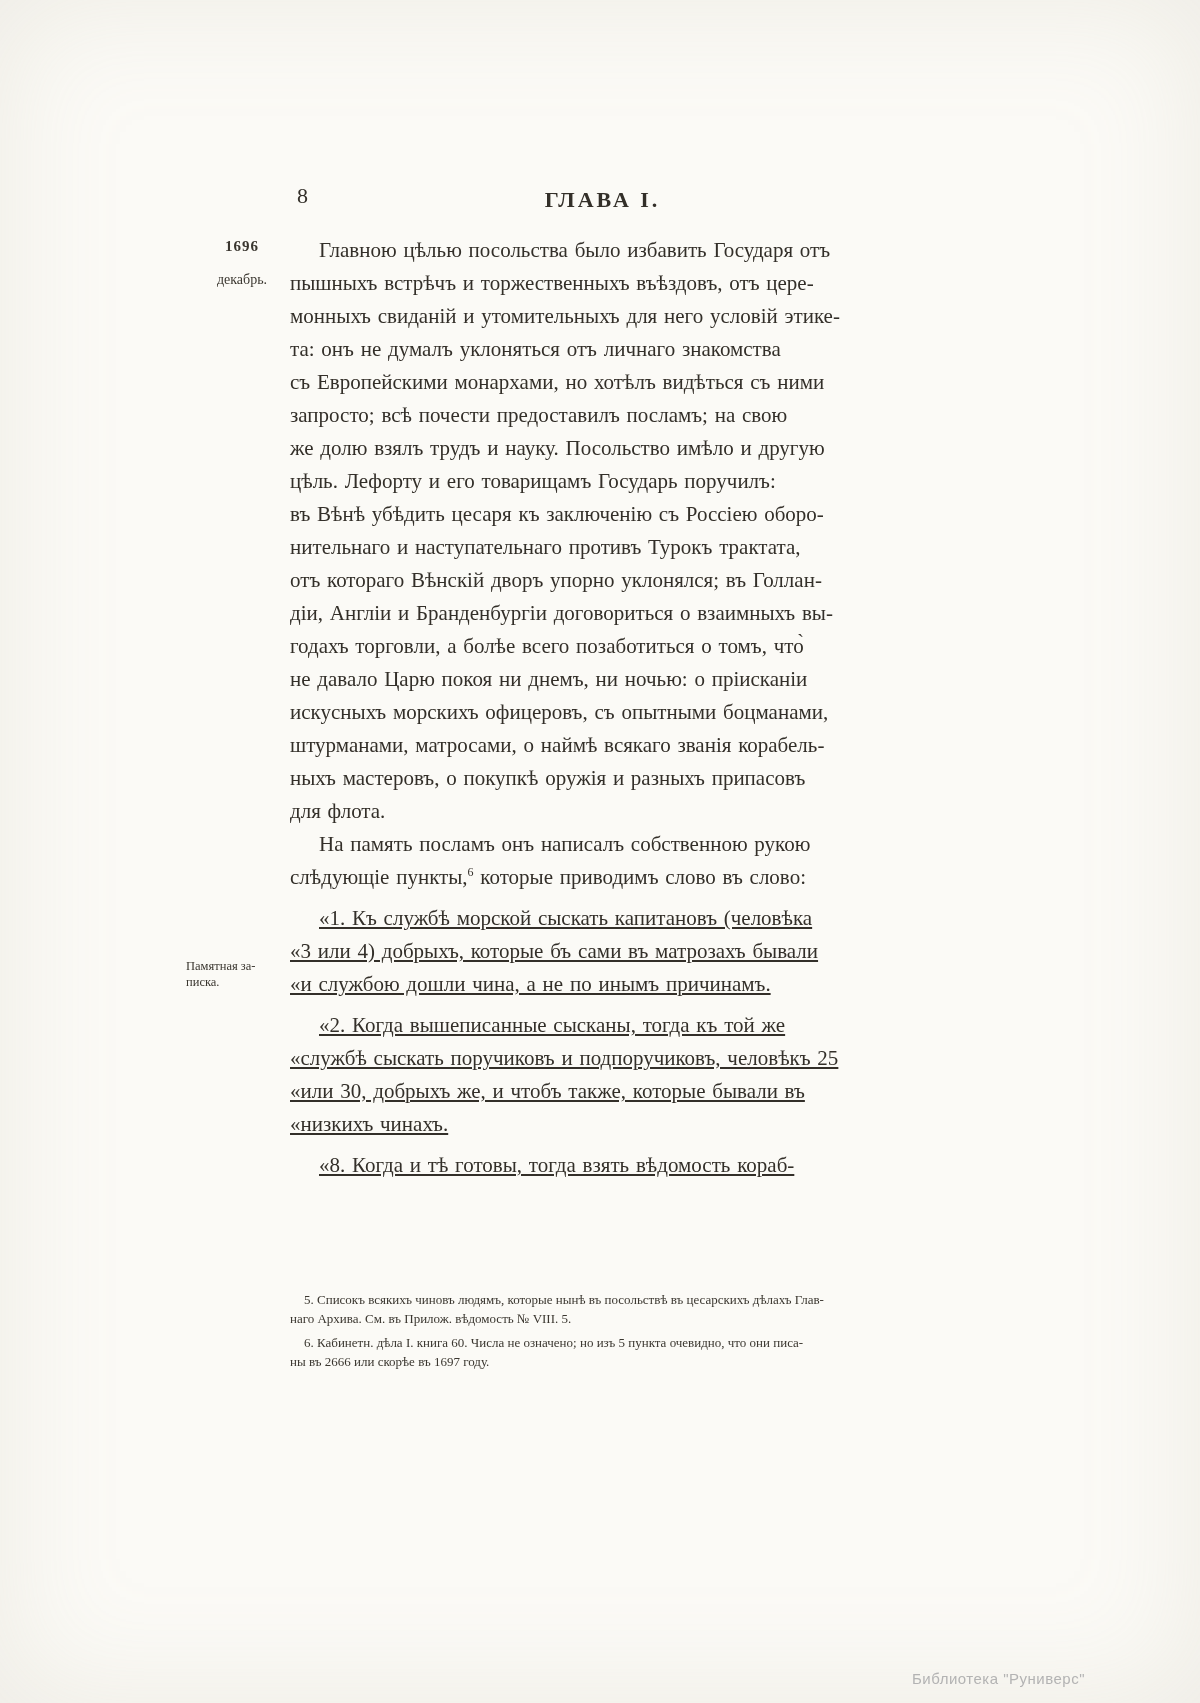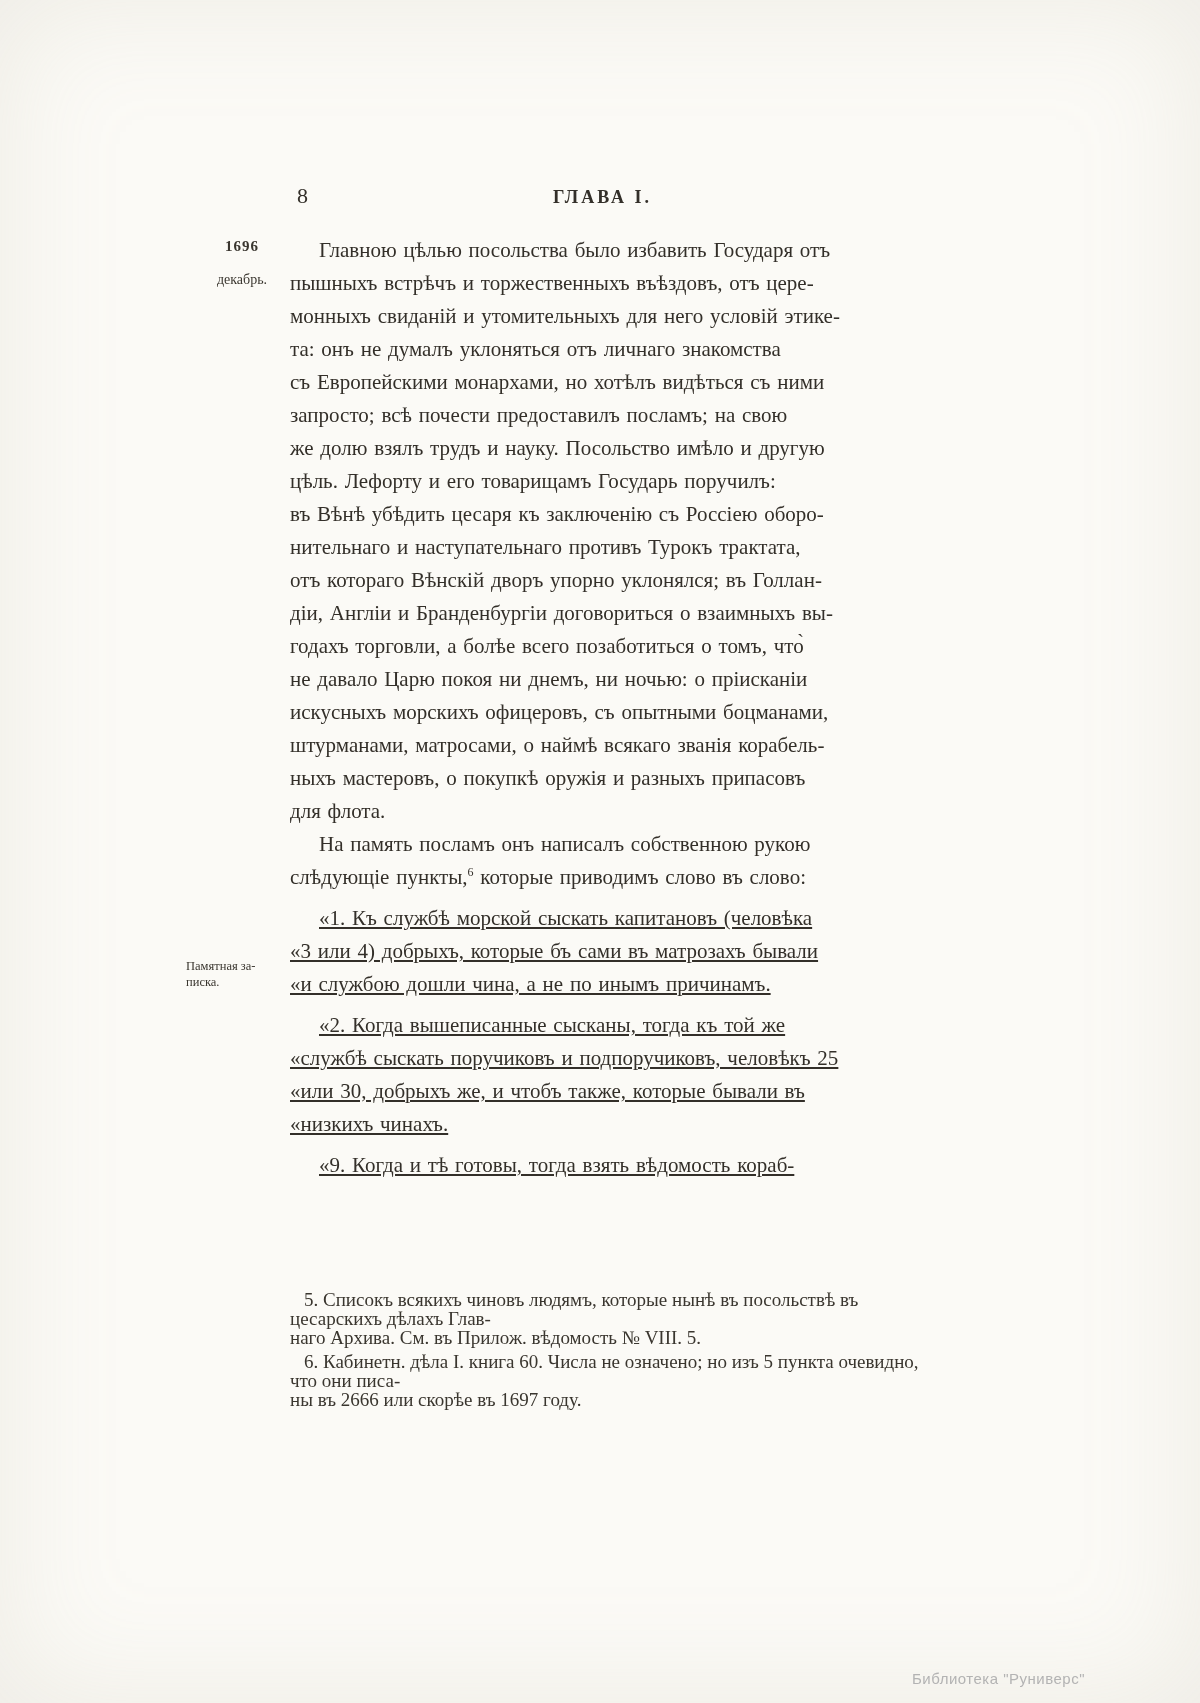--- a/index.html
+++ b/index.html
@@ -25,21 +25,21 @@
     left: 297px;
     top: 183px;
     font-size: 22px;
   }
   .chapter-header {
     position: absolute;
     left: 290px;
     top: 187px;
     width: 625px;
     text-align: center;
-    font-size: 18px;
+    font-size: 22px;
     letter-spacing: 3px;
     font-weight: bold;
   }
 
   
   .margin-note {
     position: absolute;
     color: #3a362f;
   }
   .margin-note-date {
@@ -97,21 +97,21 @@
     line-height: 0;
     vertical-align: 8px;
   }
 
   
   .footnotes {
     position: absolute;
     left: 290px;
     top: 1290px;
     width: 630px;
-    font-size: 19px;
+    font-size: 13px;
     line-height: 19px;
     color: #3a362f;
   }
   .footnote {
     margin: 0 0 5px 0;
     white-space: pre-line;
     text-indent: 14px;
   }
 
   
@@ -169,21 +169,21 @@
 
     <p class="para quote indent">«1. Къ службѣ морской сыскать капитановъ (человѣка
 «3 или 4) добрыхъ, которые бъ сами въ матрозахъ бывали
 «и службою дошли чина, а не по инымъ причинамъ.</p>
 
     <p class="para quote indent">«2. Когда вышеписанные сысканы, тогда къ той же
 «службѣ сыскать поручиковъ и подпоручиковъ, человѣкъ 25
 «или 30, добрыхъ же, и чтобъ также, которые бывали въ
 «низкихъ чинахъ.</p>
 
-    <p class="para quote indent">«9. Когда и тѣ готовы, тогда взять вѣдомость кораб-</p>
+    <p class="para quote indent">«8. Когда и тѣ готовы, тогда взять вѣдомость кораб-</p>
 
   </div>
 
   <div class="footnotes">
     <p class="footnote">5. Списокъ всякихъ чиновъ людямъ, которые нынѣ въ посольствѣ въ цесарскихъ дѣлахъ Глав-
 наго Архива. См. въ Прилож. вѣдомость № VIII. 5.</p>
     <p class="footnote">6. Кабинетн. дѣла I. книга 60. Числа не означено; но изъ 5 пункта очевидно, что они писа-
 ны въ 2666 или скорѣе въ 1697 году.</p>
   </div>
 

